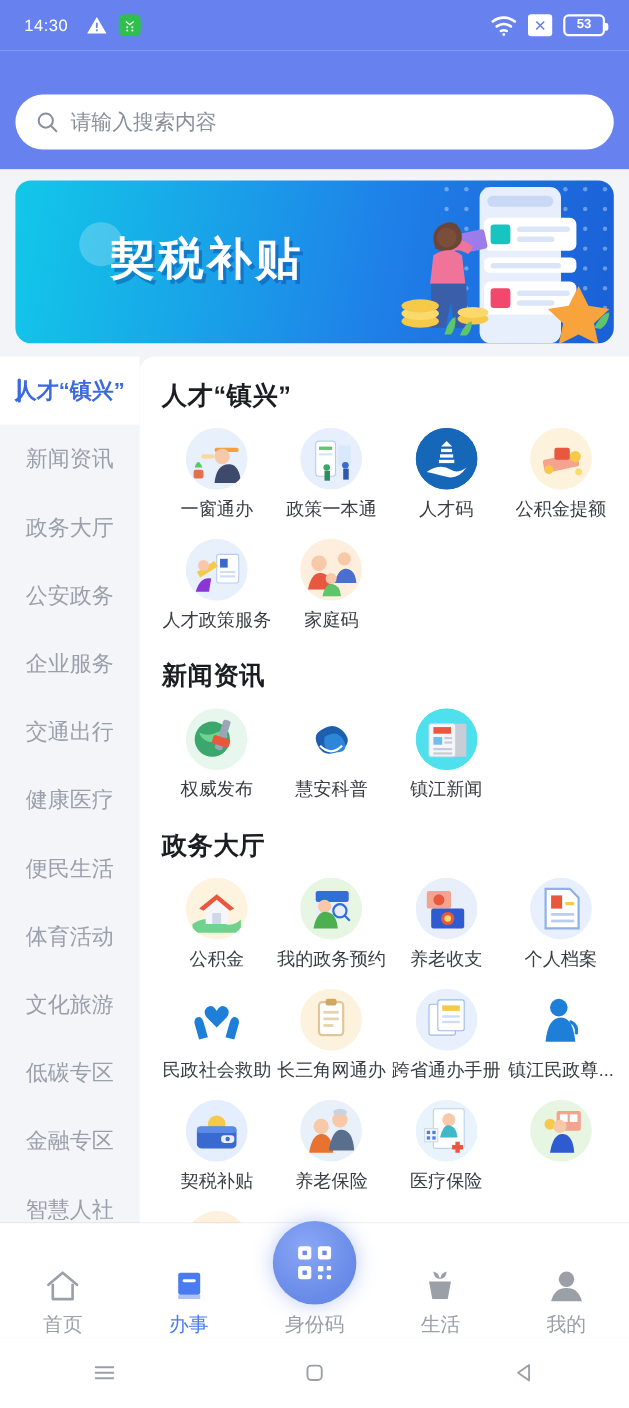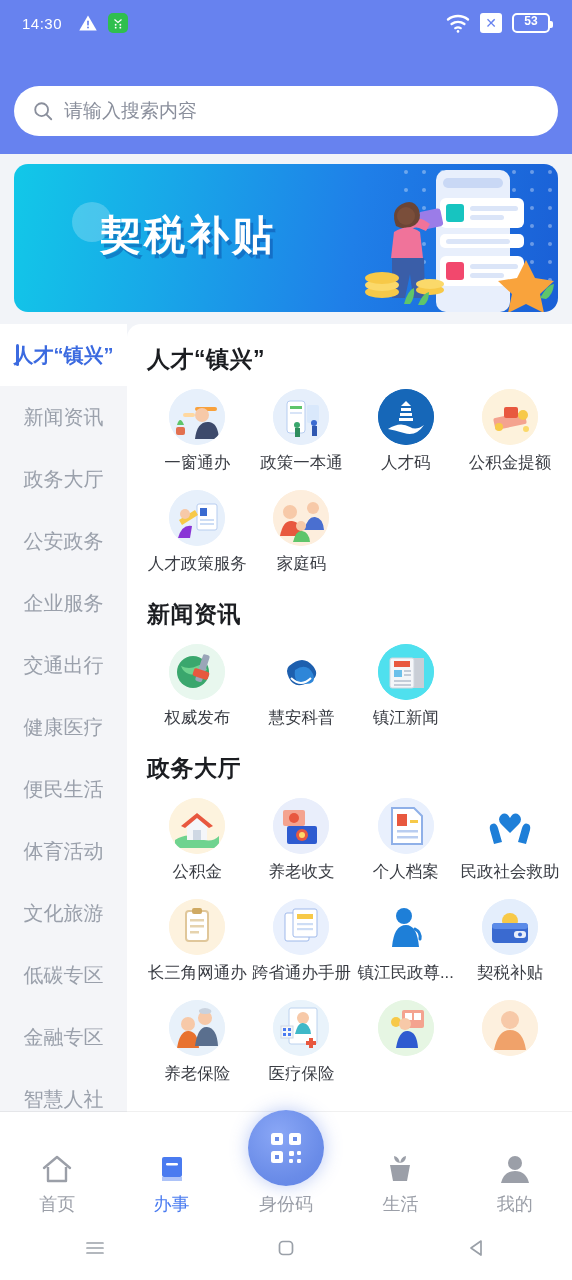--- a/index.html
+++ b/index.html
@@ -489,20 +489,34 @@
                 <circle cx="28" cy="28" r="28" fill="#fdf3de"></circle>
                 <path d="M6 42 q12 -8 24 -2 q12 6 20 -2 l0 12 -44 0z" fill="#6fd38f"></path>
                 <path d="M14 28 l14 -12 14 12 -4 0 0 14 -20 0 0 -14z" fill="#f4f6f9"></path>
                 <path d="M12 28 l16 -13 16 13 -4 2 -12 -10 -12 10z" fill="#e8583f"></path>
                 <rect x="24" y="32" width="8" height="10" fill="#cfd8e4"></rect>
               </svg>
             </div>
             <div class="cell-lb">公积金</div>
           </div>
           <div class="cell">
+            <div class="cell-ico" style="background: rgb(230, 246, 227);">
+              <svg viewBox="0 0 56 56" width="56" height="56">
+                <circle cx="28" cy="28" r="28" fill="#e6f6e3"></circle>
+                <rect x="14" y="12" width="30" height="10" rx="2" fill="#2e6fd8"></rect>
+                <rect x="14" y="22" width="30" height="14" fill="#e8eefb"></rect>
+                <circle cx="22" cy="26" r="6" fill="#f7c9a8"></circle>
+                <path d="M12 46 q3 -16 12 -15 q9 1 10 15z" fill="#4caf50"></path>
+                <circle cx="36" cy="30" r="6" stroke="#2e6fd8" stroke-width="2" fill="none"></circle>
+                <line x1="40" y1="34" x2="45" y2="39" stroke="#2e6fd8" stroke-width="2"></line>
+              </svg>
+            </div>
+            <div class="cell-lb">我的政务预约</div>
+          </div>
+          <div class="cell">
             <div class="cell-ico" style="background: rgb(233, 238, 251);">
               <svg viewBox="0 0 56 56" width="56" height="56">
                 <circle cx="28" cy="28" r="28" fill="#e9eefb"></circle>
                 <rect x="10" y="12" width="22" height="16" rx="2" fill="#f4a38f"></rect>
                 <circle cx="21" cy="20" r="5" fill="#e8583f"></circle>
                 <rect x="14" y="28" width="30" height="18" rx="2" fill="#2e5bd0"></rect>
                 <circle cx="29" cy="37" r="6" fill="#e8583f"></circle>
                 <circle cx="29" cy="37" r="3" fill="#fbd96a"></circle>
               </svg>
             </div>

